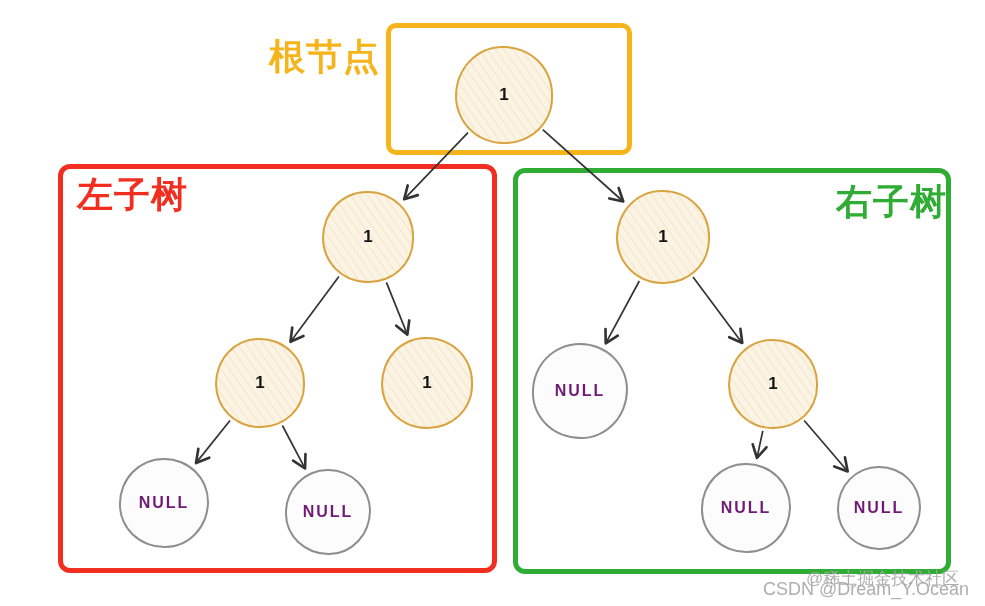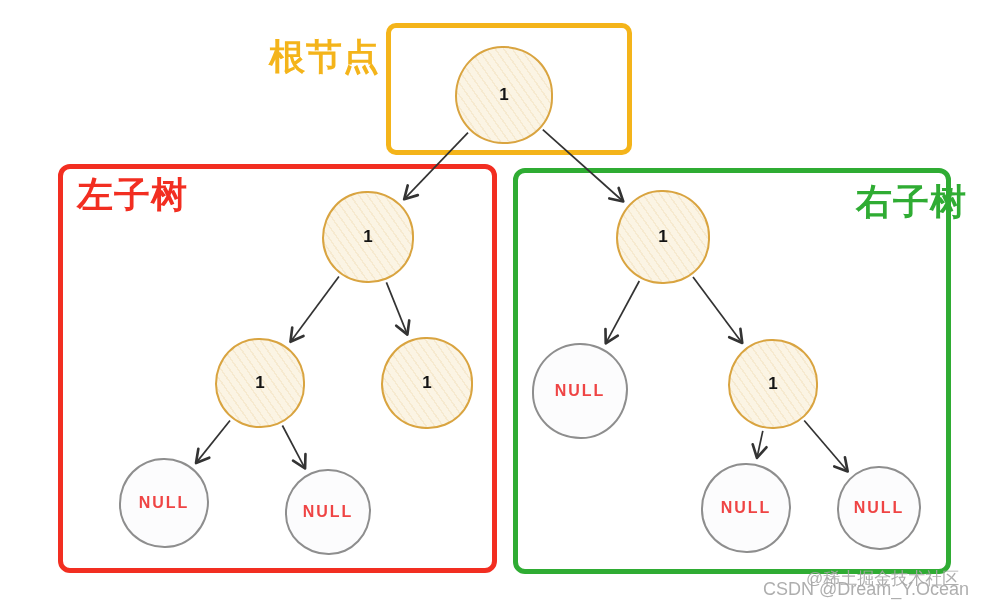--- a/index.html
+++ b/index.html
@@ -13,39 +13,39 @@
   }
   .box-root{left:386px;top:23px;width:246px;height:132px;border-radius:10px;border-color:var(--c-root);}
   .box-left{left:58px;top:164px;width:439px;height:409px;border-radius:12px;border-color:var(--c-left);}
   .box-right{left:513px;top:168px;width:438px;height:406px;border-radius:12px;border-color:var(--c-right);}
   .group-label{
     position:absolute;font-size:36px;line-height:1;font-weight:600;z-index:4;
     letter-spacing:1px;white-space:nowrap;
   }
   .label-root{left:258px;top:39px;width:122px;text-align:right;color:var(--c-root);}
   .label-left{left:77px;top:177px;color:var(--c-left);}
-  .label-right{left:856px;top:184px;color:var(--c-right);}
+  .label-right{left:836px;top:184px;color:var(--c-right);}
   #edges-layer{position:absolute;left:0;top:0;z-index:2;pointer-events:none;}
   .tree-node{
     position:absolute;display:flex;align-items:center;justify-content:center;
     box-sizing:border-box;z-index:3;font-weight:bold;
   }
   .tree-node.value{
     border:2px solid var(--c-node-border);
     background:
       repeating-linear-gradient(55deg, rgba(214,164,70,0.13) 0 1.5px, rgba(0,0,0,0) 1.5px 7px),
       var(--c-node-fill);
     border-radius:49% 51% 50% 50% / 52% 50% 48% 50%;
     color:#141414;font-size:17px;
   }
   .tree-node.null{
     border:2px solid var(--c-null-border);
     background:var(--c-null-fill);
     border-radius:50% 50% 49% 51% / 51% 49% 52% 48%;
-    color:#ef4444;font-size:16px;letter-spacing:2px;
+    color:#701a75;font-size:16px;letter-spacing:2px;
   }
   .watermark{
     position:absolute;z-index:5;color:var(--c-watermark);opacity:0.9;
     white-space:nowrap;font-weight:400;
   }
   .wm1{left:806px;top:567px;font-size:17px;}
   .wm2{left:763px;top:579px;font-size:18px;}
 </style>
 </head>
 <body>

